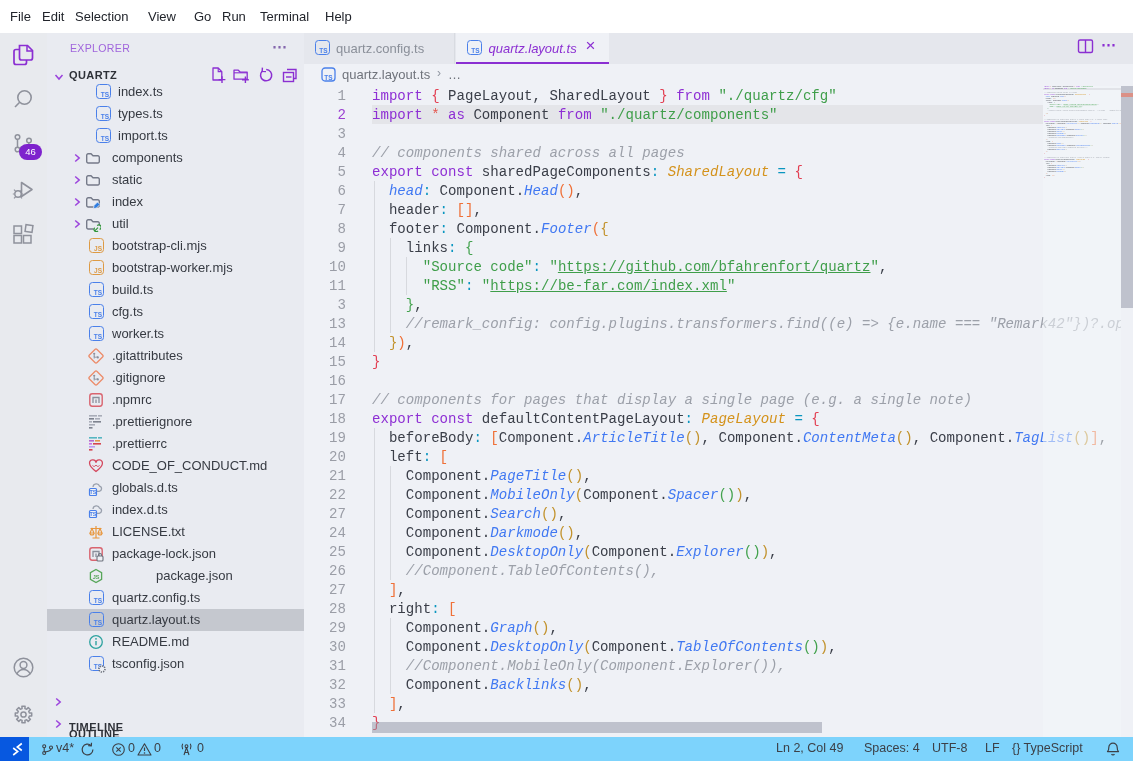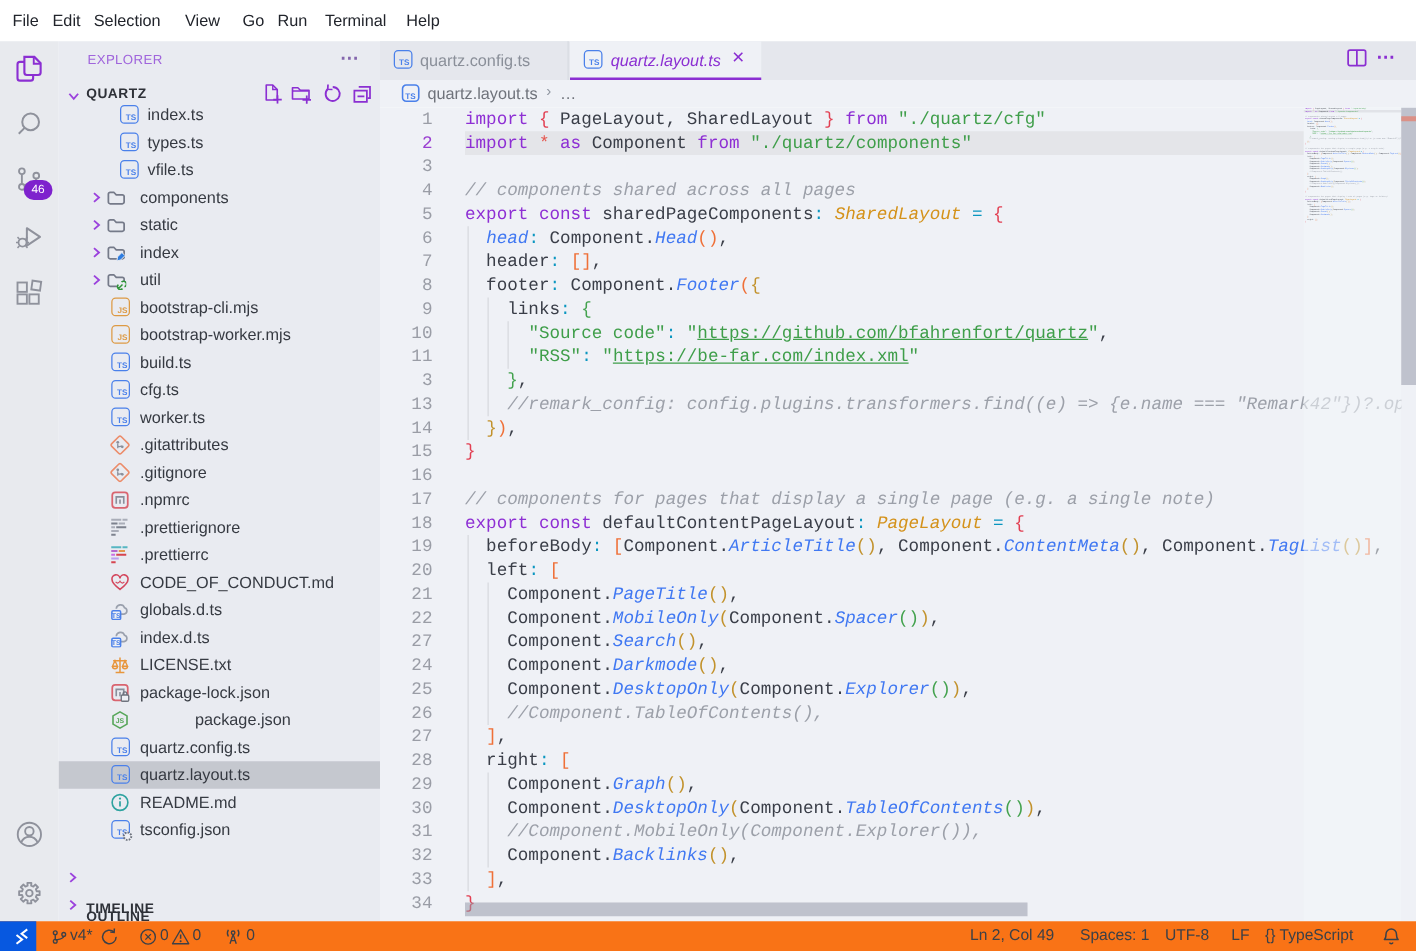--- a/index.html
+++ b/index.html
@@ -80,21 +80,21 @@
       <span>TS</span>
     </div>
     <div class="trow" style="left:118px;top:80.7px;">index.ts</div>
     <div class="fic" style="left:96px;top:105.7px;border-color:#4a80ea;color:#4a80ea">
       <span>TS</span>
     </div>
     <div class="trow" style="left:118px;top:102.7px;">types.ts</div>
     <div class="fic" style="left:96px;top:127.7px;border-color:#4a80ea;color:#4a80ea">
       <span>TS</span>
     </div>
-    <div class="trow" style="left:118px;top:124.7px;">vfile.ts</div>
+    <div class="trow" style="left:118px;top:124.7px;">import.ts</div>
     <svg style="position:absolute;left:71px;top:151.7px" width="12" height="12" viewBox="0 0 12 12" fill="none">
       <path d="M4.2 2.5 L8.2 6 L4.2 9.5" stroke="#9b42dd" stroke-width="1.5"></path>
     </svg>
     <svg style="position:absolute;left:85px;top:149.7px" width="16" height="16" viewBox="0 0 16 16" fill="none">
       <path d="M1.7 5.2 a1.4 1.4 0 0 1 1.4 -1.4 H6 L8 5.8 H12.9 a1.4 1.4 0 0 1 1.4 1.4 V11.6 a1.4 1.4 0 0 1 -1.4 1.4 H3.1 a1.4 1.4 0 0 1 -1.4 -1.4 Z" stroke="#757a89" stroke-width="1.4"></path>
     </svg>
     <div class="trow" style="left:112px;top:146.7px;">components</div>
     <svg style="position:absolute;left:71px;top:173.7px" width="12" height="12" viewBox="0 0 12 12" fill="none">
       <path d="M4.2 2.5 L8.2 6 L4.2 9.5" stroke="#9b42dd" stroke-width="1.5"></path>
     </svg>
@@ -426,21 +426,21 @@
         <div class="cl"><span style="color:#3a3e48;">  </span><span style="color:#ef7038;">]</span><span style="color:#3a3e48;">,</span></div>
         <div class="cl"><span style="color:#3a3e48;">  right</span><span style="color:#0a96c0;">:</span><span style="color:#3a3e48;"> </span><span style="color:#ef7038;">[]</span><span style="color:#3a3e48;">,</span></div>
         <div class="cl"><span style="color:#e23f52;">}</span></div>
       </div>
   </div>
   <div style="position:absolute;left:817px;top:0;width:12px;height:651px;background:#eff1f6"></div>
   <div style="position:absolute;left:817px;top:0;width:12px;height:222px;background:rgba(148,152,166,0.52)"></div>
   <div style="position:absolute;left:817px;top:7px;width:12px;height:3.5px;background:#db9187"></div>
   <div style="position:absolute;left:68px;top:636px;width:450px;height:11px;background:rgba(148,152,166,0.52)"></div>
 </div>
-<div id="statusbar" style="position:absolute;left:0;top:737px;width:1133px;height:24px;background:#f97316;font-size:12.5px;color:#3c4047">
+<div id="statusbar" style="position:absolute;left:0;top:737px;width:1133px;height:24px;background:#7dd3fc;font-size:12.5px;color:#3c4047">
   <div style="position:absolute;left:0;top:0;width:29px;height:24px;background:#0758e0"></div>
     <svg style="position:absolute;left:7px;top:2px" width="18" height="20" viewBox="0 0 18 20" fill="none">
       <path d="M6.2 9 L10.7 12.5 L6.2 16 M14.8 4.5 L10.3 8 L14.8 11.5" stroke="#fff" stroke-width="1.6" fill="none"></path>
     </svg>
   <svg style="position:absolute;left:41px;top:6px" width="13" height="13" viewBox="0 0 13 13" fill="none">
       <circle cx="3.2" cy="3.2" r="1.5" stroke="#3c4047" stroke-width="1.1"></circle>
       <circle cx="3.2" cy="10" r="1.5" stroke="#3c4047" stroke-width="1.1"></circle>
       <circle cx="10" cy="4.5" r="1.5" stroke="#3c4047" stroke-width="1.1"></circle>
       <path d="M3.2 4.7 V8.5 M10 6 C10 8.3 4.8 8.6 3.4 9.2" stroke="#3c4047" stroke-width="1.1"></path>
     </svg>
@@ -460,20 +460,20 @@
       <circle cx="7.5" cy="11" r="0.8" fill="#3c4047"></circle>
     </svg>
     <span style="position:absolute;left:154px;top:4px">0</span>
   <svg style="position:absolute;left:178px;top:5px" width="17" height="15" viewBox="0 0 17 15" fill="none">
       <path d="M8.5 5.5 L11 13 M8.5 5.5 L6 13 M6.8 10.5 H10.2" stroke="#3c4047" stroke-width="1.1"></path>
       <circle cx="8.5" cy="4.2" r="1.4" stroke="#3c4047" stroke-width="1.1"></circle>
       <path d="M4.7 1.8 a5.3 5.3 0 0 0 0 5.4 M12.3 1.8 a5.3 5.3 0 0 1 0 5.4" stroke="#3c4047" stroke-width="1.1"></path>
     </svg>
     <span style="position:absolute;left:197px;top:4px">0</span>
   <span style="position:absolute;left:776px;top:4px">Ln 2, Col 49</span>
-  <span style="position:absolute;left:864px;top:4px">Spaces: 1</span>
+  <span style="position:absolute;left:864px;top:4px">Spaces: 4</span>
   <span style="position:absolute;left:932px;top:4px">UTF-8</span>
   <span style="position:absolute;left:985px;top:4px">LF</span>
   <span style="position:absolute;left:1012px;top:4px">{} TypeScript</span>
   <svg style="position:absolute;left:1105px;top:4px" width="16" height="17" viewBox="0 0 16 17" fill="none">
       <path d="M8 2.2 a4.2 4.2 0 0 1 4.2 4.2 c0 3.2 1.3 4.2 1.3 4.2 H2.5 c0 0 1.3 -1 1.3 -4.2 A4.2 4.2 0 0 1 8 2.2 Z" stroke="#3c4047" stroke-width="1.2" stroke-linejoin="round"></path>
       <path d="M6.6 13 a1.5 1.5 0 0 0 2.8 0" stroke="#3c4047" stroke-width="1.2"></path>
     </svg>
 </div>
 </body></html>

